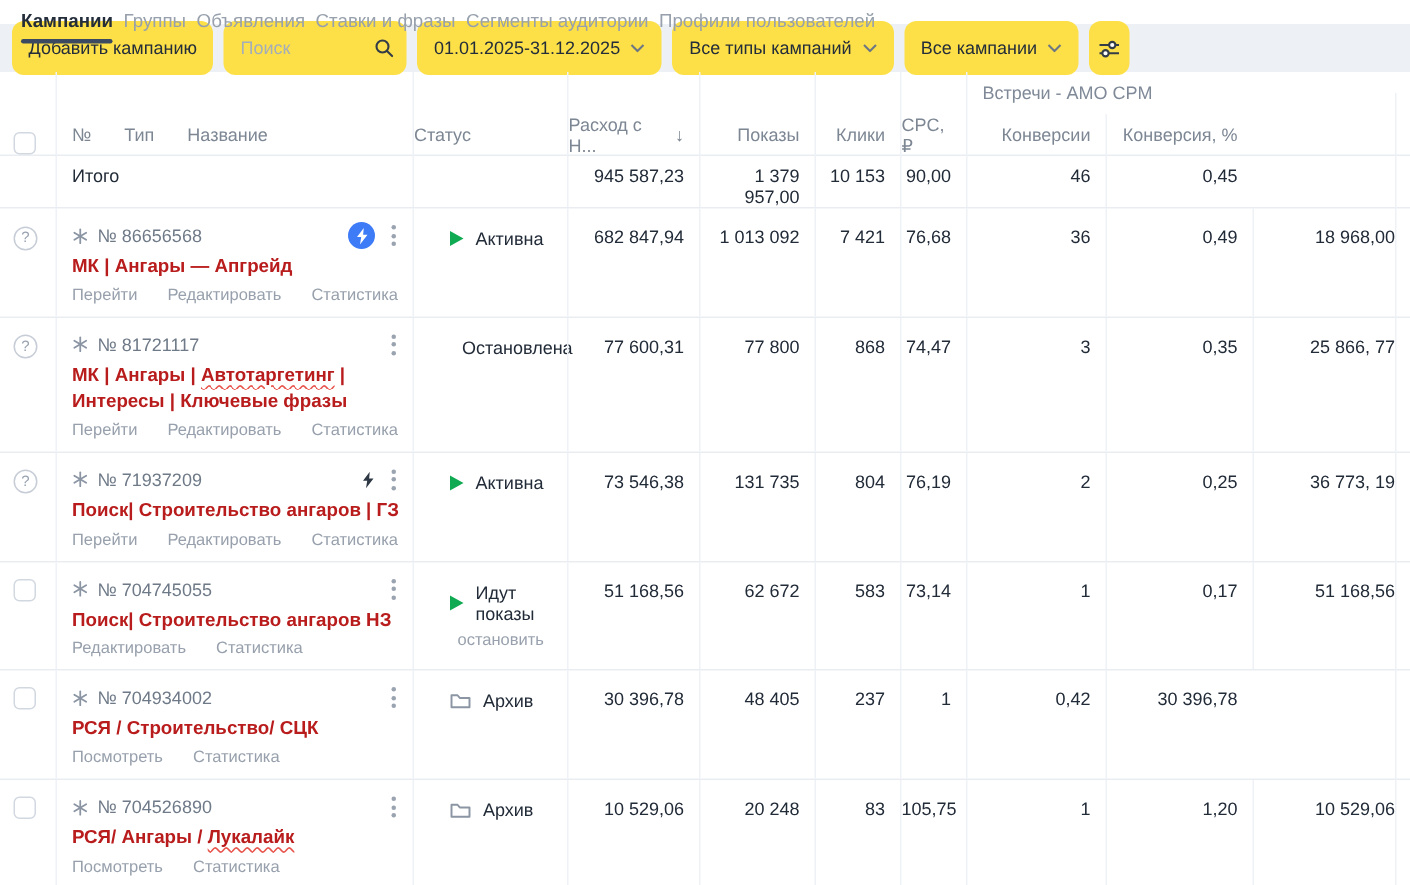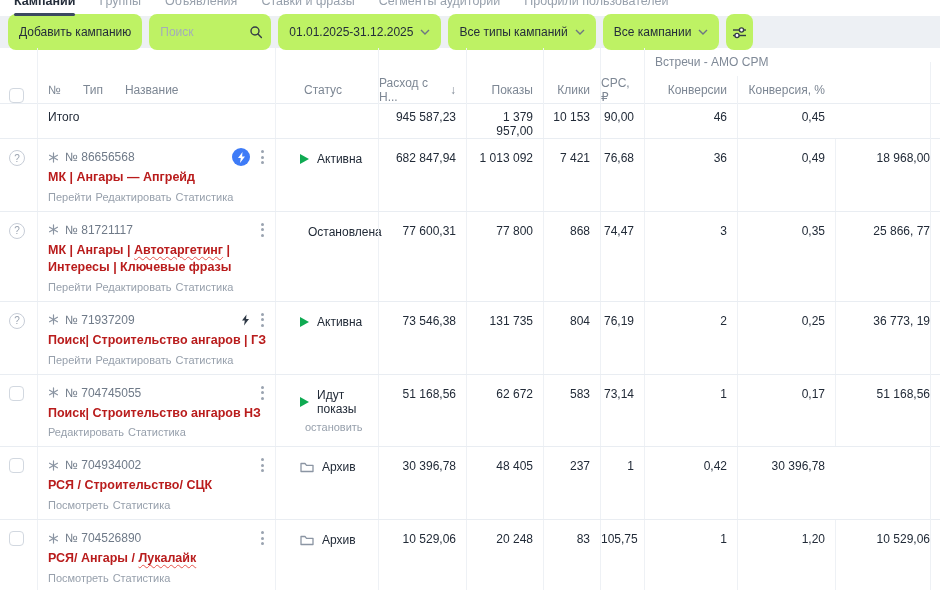--- a/index.html
+++ b/index.html
@@ -4,28 +4,28 @@
 <style>
   * { box-sizing: border-box; margin: 0; padding: 0; }
   html,body { background:#fff; }
   body {
     font-family: "Liberation Sans", "DejaVu Sans", sans-serif;
     font-size: 12px; color:#222b38;
   }
   .app { width:940px; height:590px; background:#fff; overflow:hidden; position:relative; }
 
   
-  .tabbar { height:16px; background:#fff; display:flex; align-items:flex-end; padding-left:14px; gap:24px; }
+  .tabbar { height:16px; background:#fff; display:flex; align-items:flex-start; padding-left:14px; gap:7px; }
   .tab { font-size:12.5px; color:#97a0ac; padding:7px 0 8px; position:relative; cursor:pointer; white-space:nowrap; }
   .tab.active { color:#242d3a; font-weight:700; }
   .tab.active::after { content:""; position:absolute; left:0; right:0; bottom:0; height:3px; background:#3c4a61; border-radius:2px; }
 
   
   .toolbar { height:32px; background:#edf0f4; display:flex; align-items:center; gap:7px; padding:0 8px; }
-  .pill { background:#bef264; border-radius:8px; height:36px; display:flex; align-items:center; padding:0 11px; font-size:12px; color:#242d3a; cursor:pointer; white-space:nowrap; }
+  .pill { background:#fde047; border-radius:8px; height:36px; display:flex; align-items:center; padding:0 11px; font-size:12px; color:#242d3a; cursor:pointer; white-space:nowrap; }
   .search-pill { width:122px; padding:0 8px 0 11px; justify-content:space-between; cursor:text; }
   .search-pill input { border:none; outline:none; width:86px; font-size:12px; font-family:inherit; color:#242d3a; background:transparent; }
   .search-pill input::placeholder { color:#a4adba; }
   .chev { margin-left:7px; display:inline-flex; }
   .iconbtn { width:27px; justify-content:center; padding:0; }
 
   
   .table { background:#fff; }
   .tr { display:grid; grid-template-columns:37px 238px 103px 88px 77px 57px 44px 93px 98px 105px; border-bottom:1px solid #e9edf2; }
   .td { border-left:1px solid #eef1f5; min-width:0; }
@@ -33,21 +33,21 @@
   .num { text-align:right; padding:12px 10px 0 0; color:#222b38; font-variant-numeric:tabular-nums; }
 
   .tr.grouphead { height:28px; border-bottom:none; }
   .grouphead .gh-label { grid-column:8 / 11; display:flex; align-items:center; padding-left:10px; color:#7f8997; }
 
   .tr.colhead { height:28px; color:#7d8794; }
   .colhead .td { display:flex; align-items:center; }
   .colhead .h-num { justify-content:flex-end; padding-right:10px; gap:4px; }
   .colhead .col-check { padding-left:9px; }
   .colhead .namehead { gap:22px; padding-left:10px; }
-  .colhead .statushead { padding-left:28px; }
+  .colhead .statushead { padding-left:0; }
   .sort-arrow { color:#7d8794; }
 
   .tr.totals { min-height:26px; }
   .totals .label { padding:6px 0 6px 10px; color:#222b38; }
   .totals .num { padding-top:6px; }
 
   .row { min-height:55px; }
   .col-check { padding:11px 0 0 9px; }
   .help { width:16px; height:16px; border-radius:50%; border:1px solid #c7cdd7; color:#9aa3b0; font-size:10px; display:inline-flex; align-items:center; justify-content:center; cursor:pointer; }
   .checkbox { width:15px; height:15px; border:1.5px solid #d2d8e0; border-radius:4px; background:#fff; display:inline-block; cursor:pointer; }
@@ -56,21 +56,21 @@
   .line1 { display:flex; align-items:center; gap:6px; }
   .type-ic { display:inline-flex; }
   .row-number { color:#6f7a88; }
   .spacer { flex:1; }
   .badge-blue { width:18px; height:18px; border-radius:50%; background:#3e7bf7; display:inline-flex; align-items:center; justify-content:center; cursor:pointer; flex:none; }
   .badge-bolt { display:inline-flex; cursor:pointer; flex:none; }
   .kebab { display:inline-flex; flex-direction:column; gap:2.5px; padding:2px 5px; cursor:pointer; }
   .kebab i { width:3px; height:3px; border-radius:50%; background:#9aa3b0; }
   .name-text { color:#b91c1c; font-size:12.5px; line-height:1.35; margin-top:3px;font-weight:bold; }
   .wavy { text-decoration:underline; text-decoration-style:wavy; text-decoration-color:#e8554d; text-decoration-thickness:1px; text-underline-offset:2px; }
-  .links { margin-top:5px; display:flex; gap:4px; font-size:11px; color:#97a0ac; flex-wrap:wrap; }
+  .links { margin-top:5px; display:flex; gap:20px; font-size:11px; color:#97a0ac; flex-wrap:wrap; }
   .row-link { cursor:pointer; }
 
   .col-status { padding:13px 0 0 12px; }
   .status-line { display:flex; align-items:center; gap:8px;padding-left:12px; }
   .tri { width:0; height:0; border-left:9px solid #0faa52; border-top:5px solid transparent; border-bottom:5px solid transparent; }
   .sq { width:9px; height:9px; background:#2e3845; border-radius:1px; }
   .folder { display:inline-flex; }
   .status-sub { margin:5px 0 0 17px; font-size:11px; color:#98a1ad; cursor:pointer; }
 
   .right-rail { position:absolute; top:62px; bottom:0; right:9px; width:1px; background:#eef1f5; }

